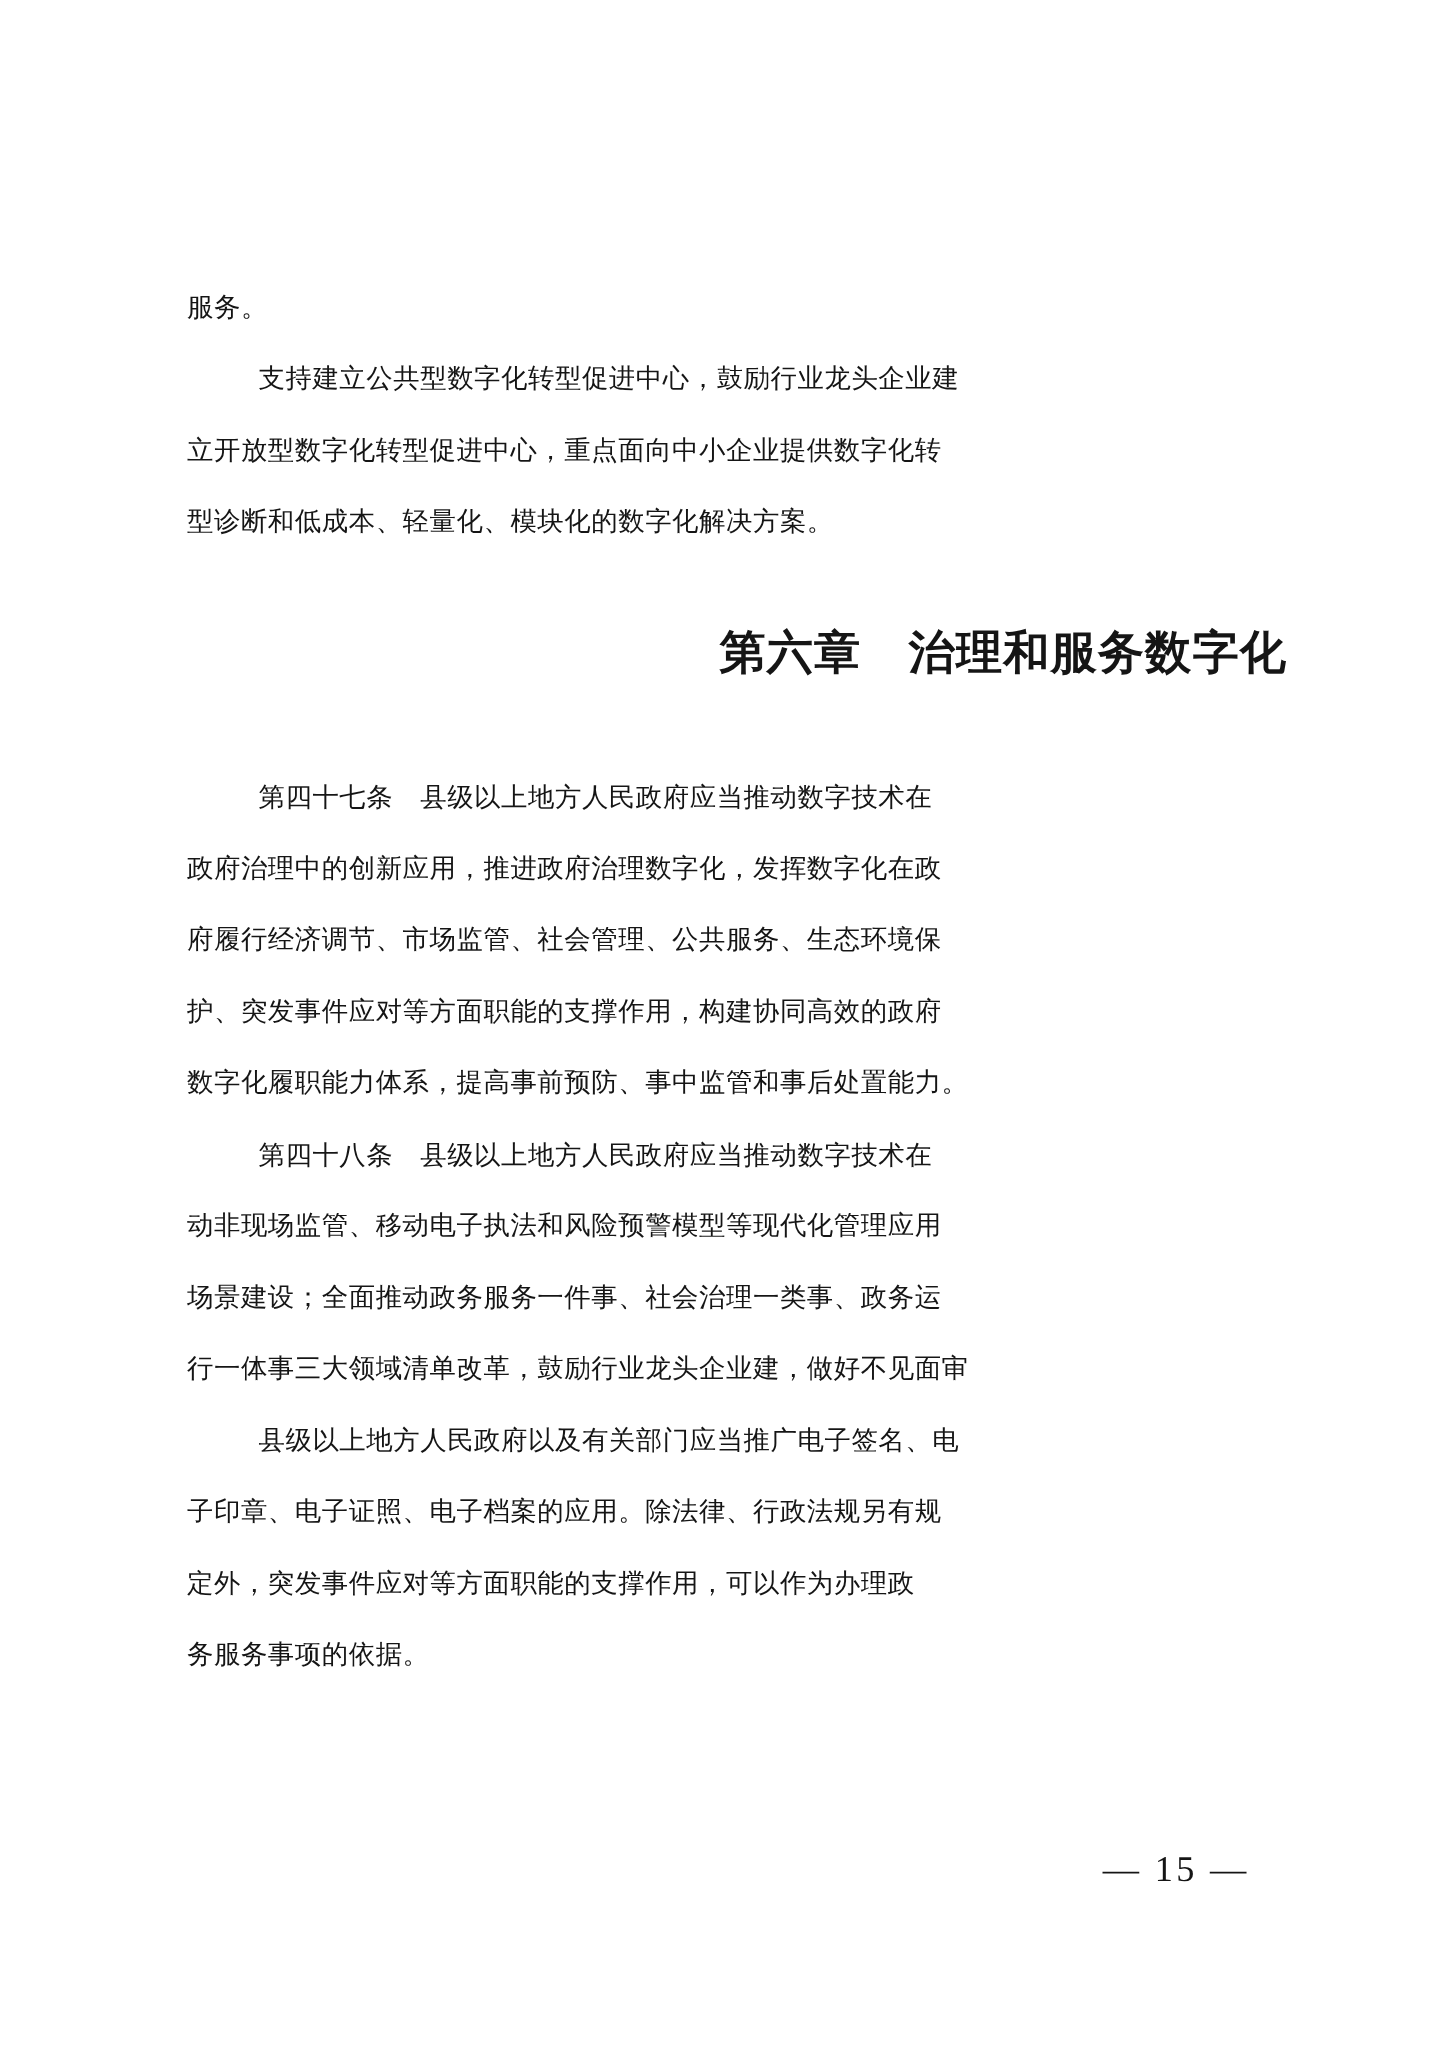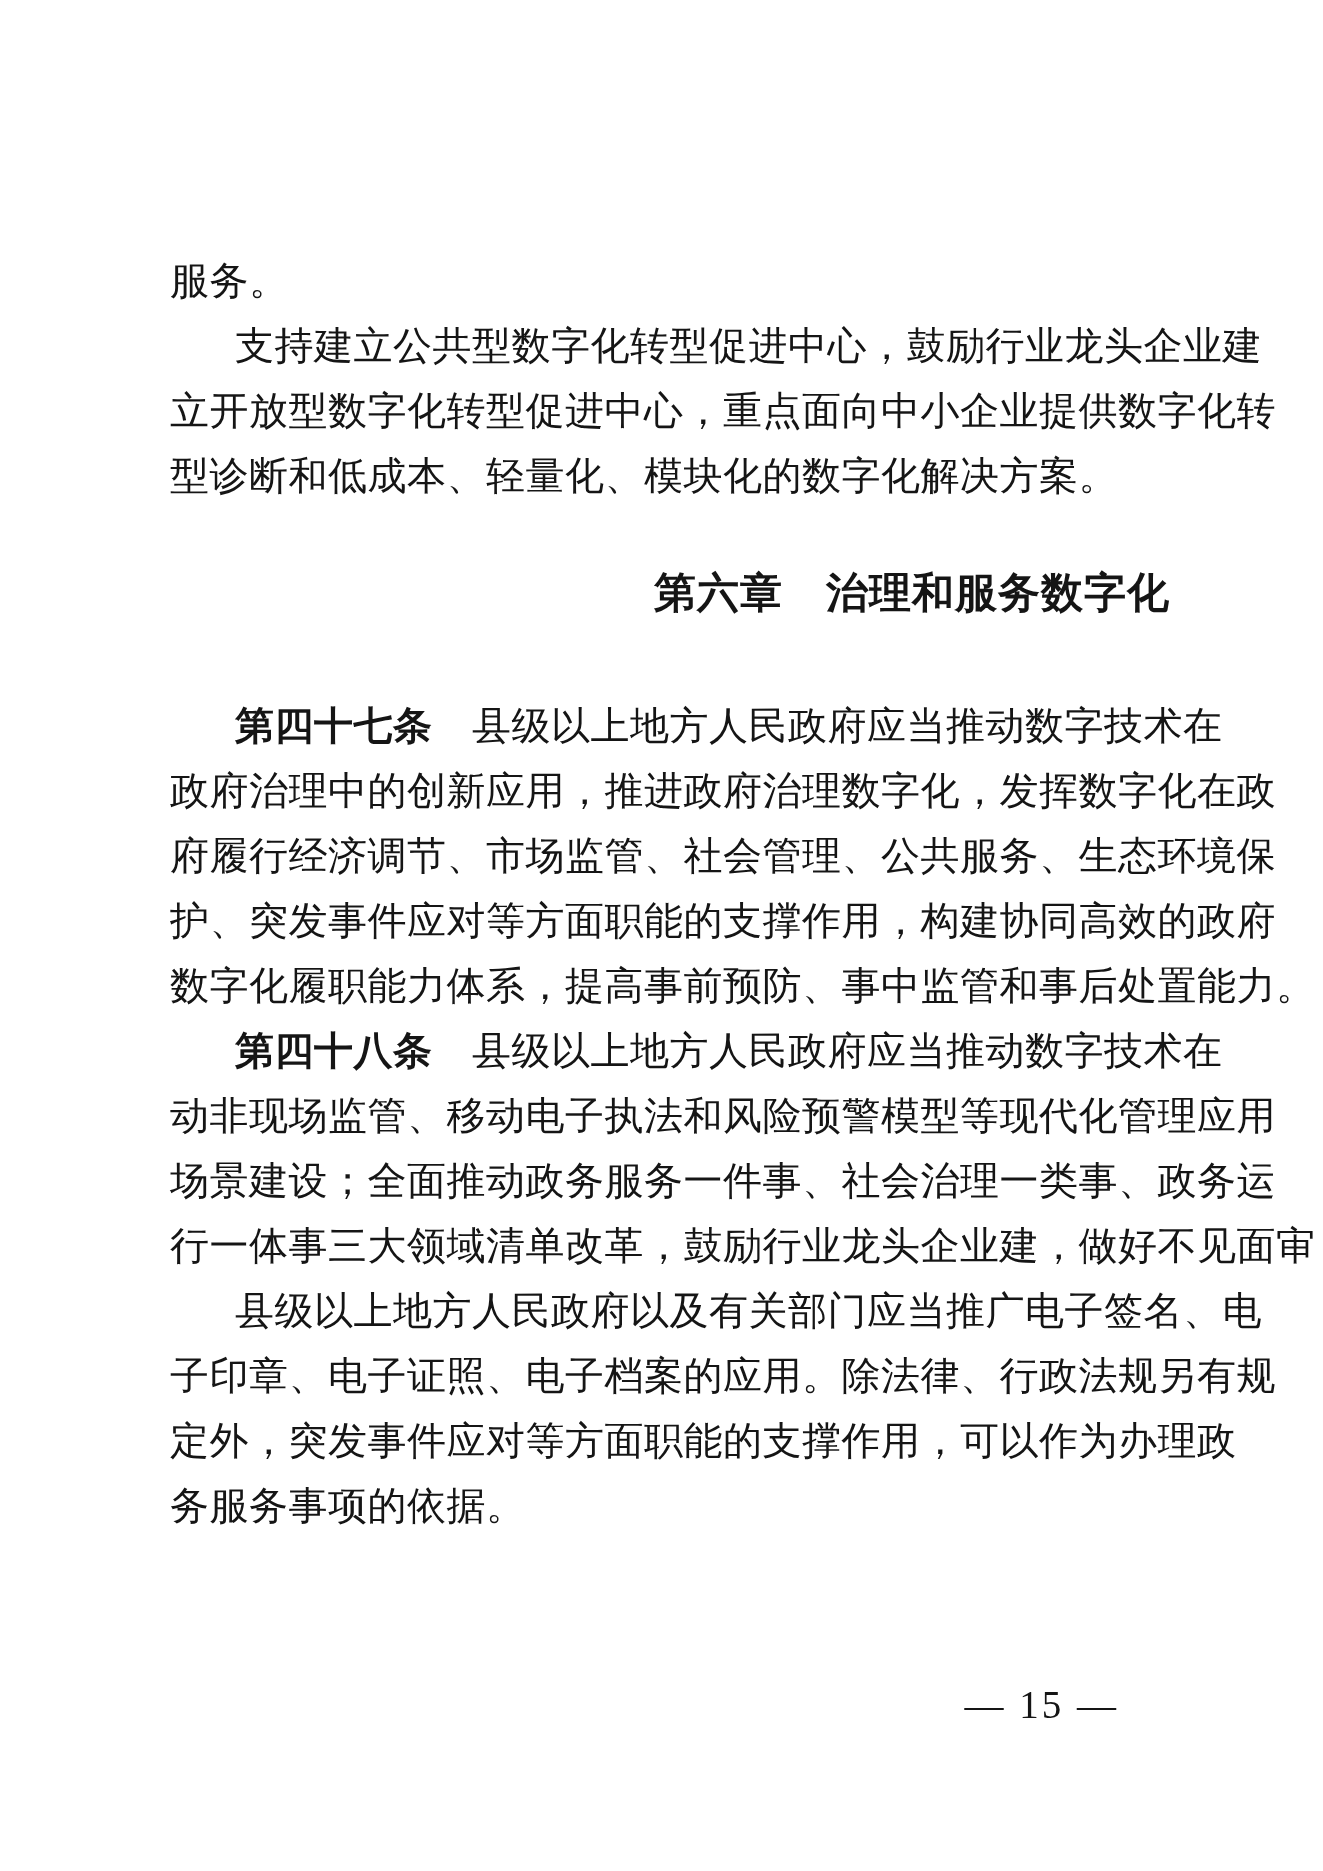--- a/index.html
+++ b/index.html
@@ -13,46 +13,46 @@
   }
   .text-body{
     position:absolute;
     left:170px;top:0;
     width:1000px;
     padding-top:248px;
   }
   .line{
     height:65px;
     line-height:65px;
-    font-size:39px;
+    font-size:24px;
     letter-spacing:0.5px;
     white-space:nowrap;
   }
   .line.indent{padding-left:65px;}
   .term{
     font-family:"Liberation Sans","DejaVu Sans",sans-serif;
-    font-weight:700;
+    font-weight:400;
     text-align:right;
   }
   .chapter{
     margin:50px 0 0 0;
     height:70px;
     line-height:70px;
     text-align:right;
     font-family:"Liberation Sans","DejaVu Sans",sans-serif;
     font-weight:700;
     font-size:42px;
     letter-spacing:1px;
   }
   .group2{margin-top:65px;}
   .page-number{
     position:absolute;
     top:1682px;
-    right:204px;
-    font-size:39px;
+    right:187px;
+    font-size:33px;
     letter-spacing:3px;
     font-family:"Liberation Serif","DejaVu Serif",serif;
   }
 </style>
 </head>
 <body>
 
 <div class="page">
 
   <div class="text-body">

